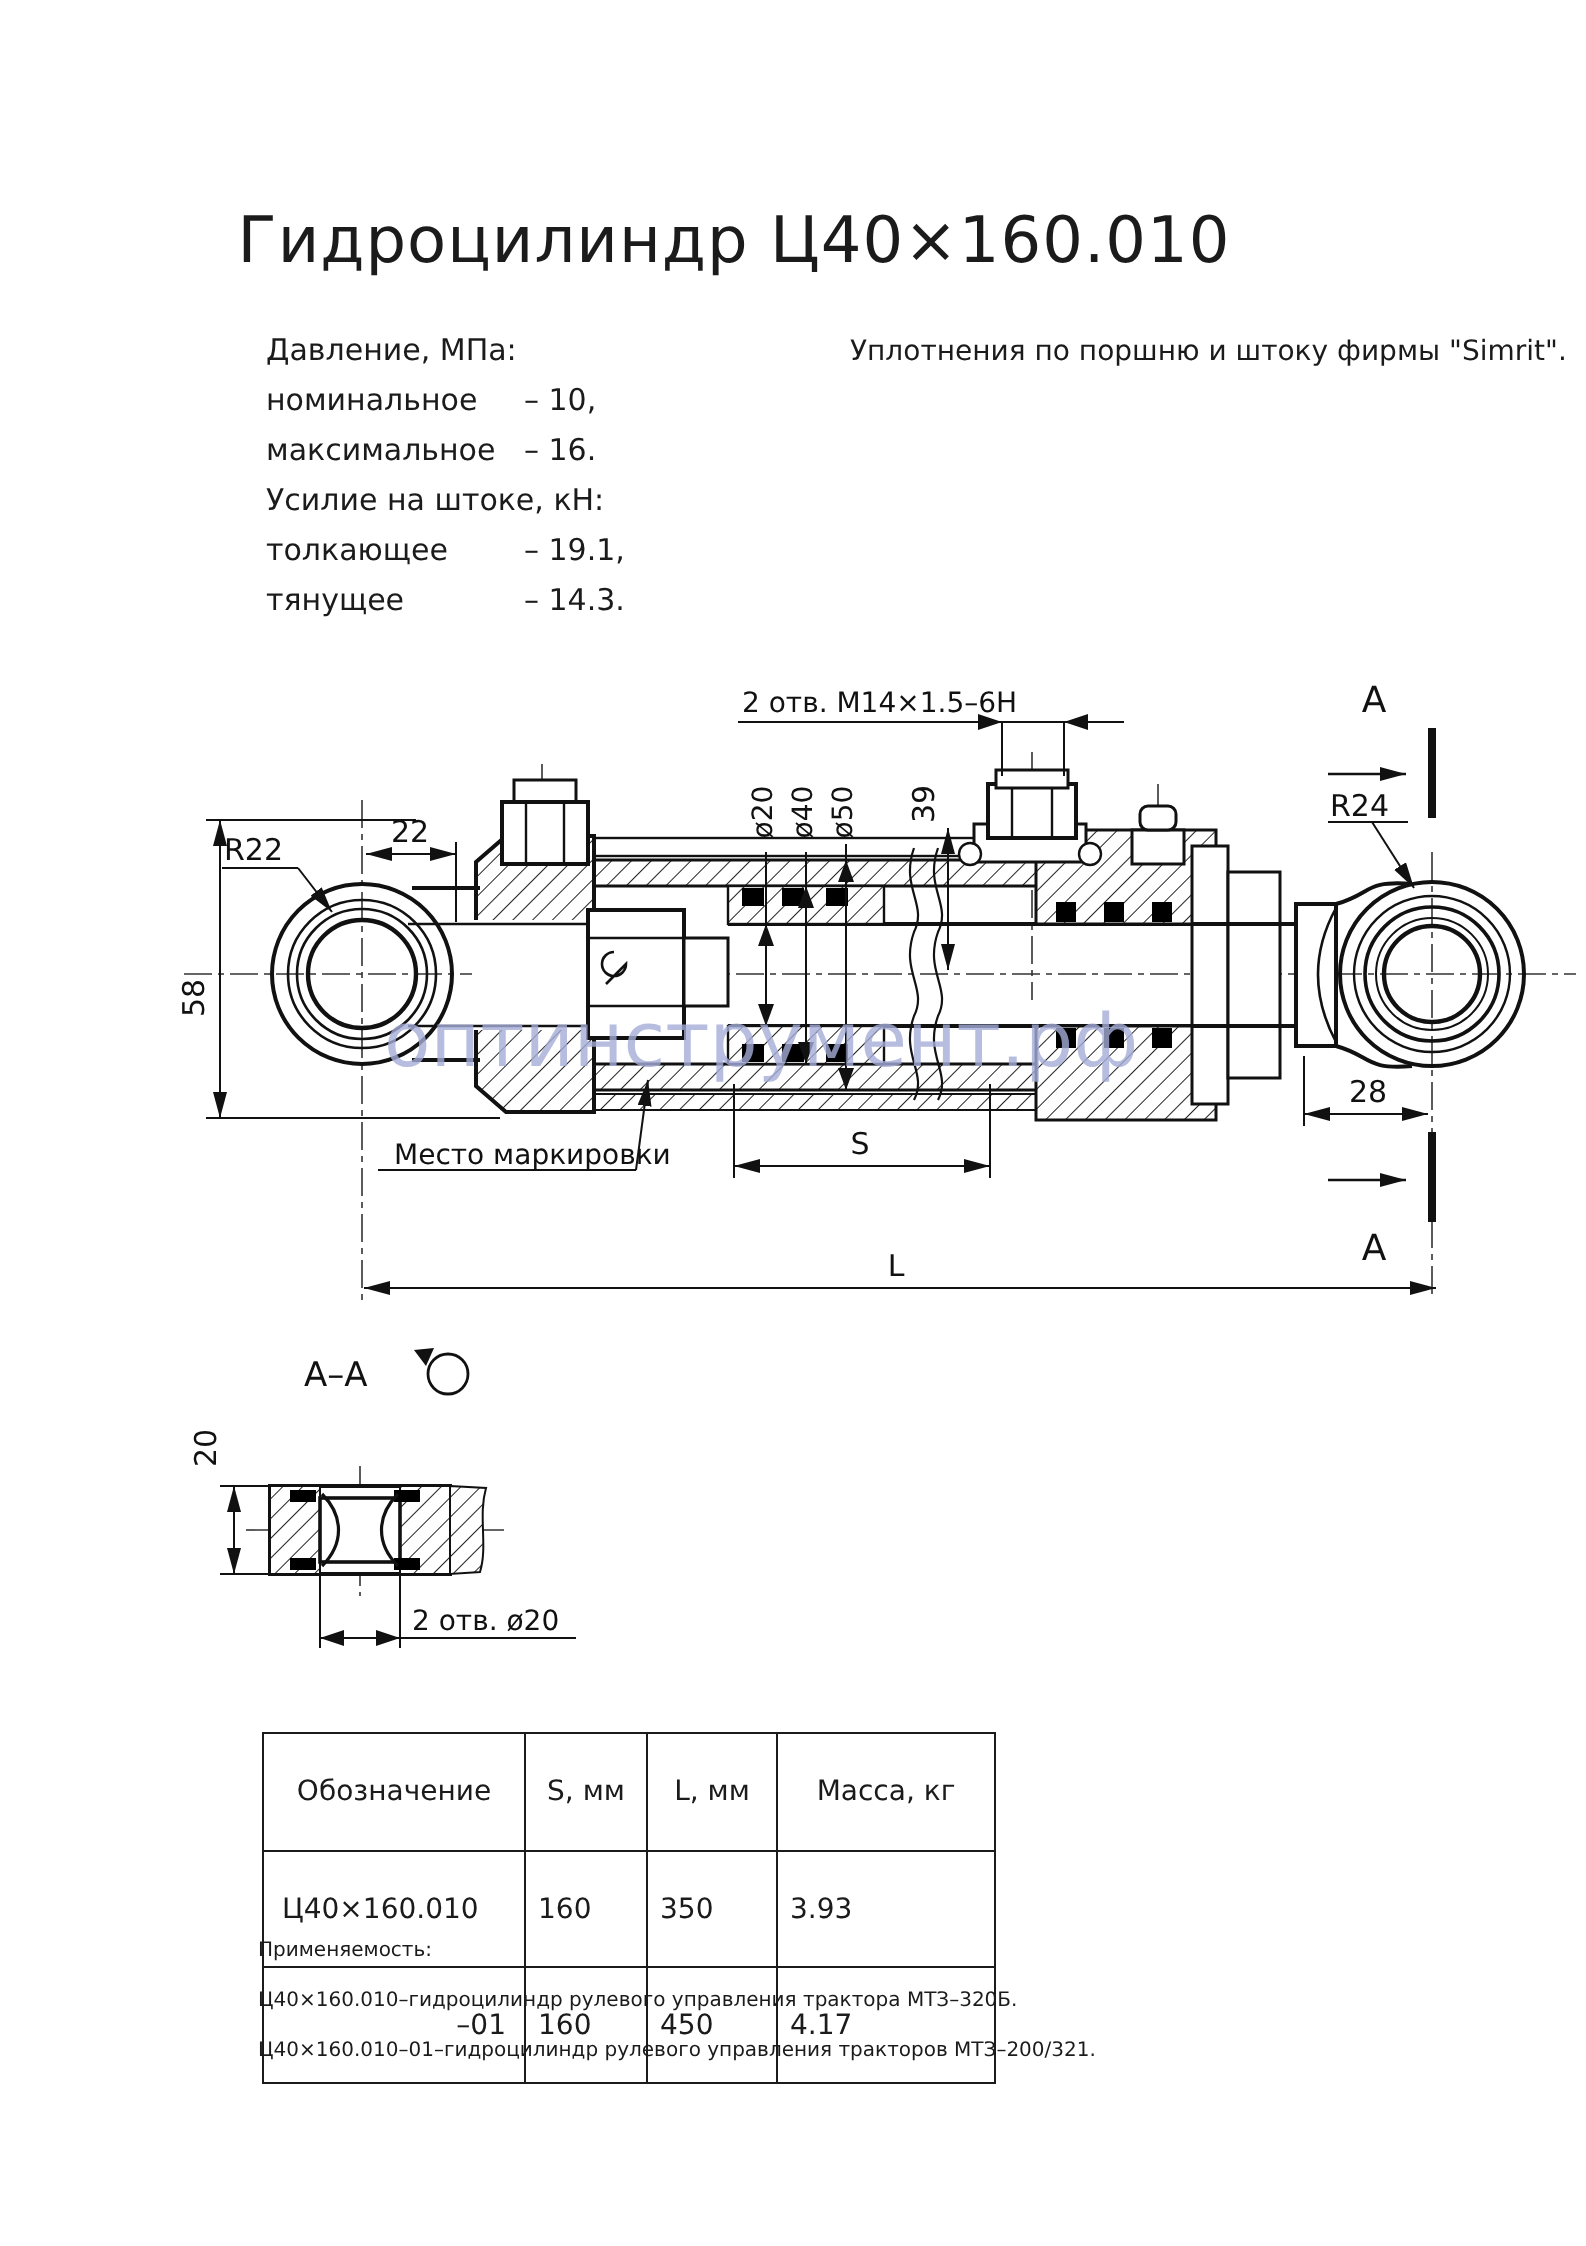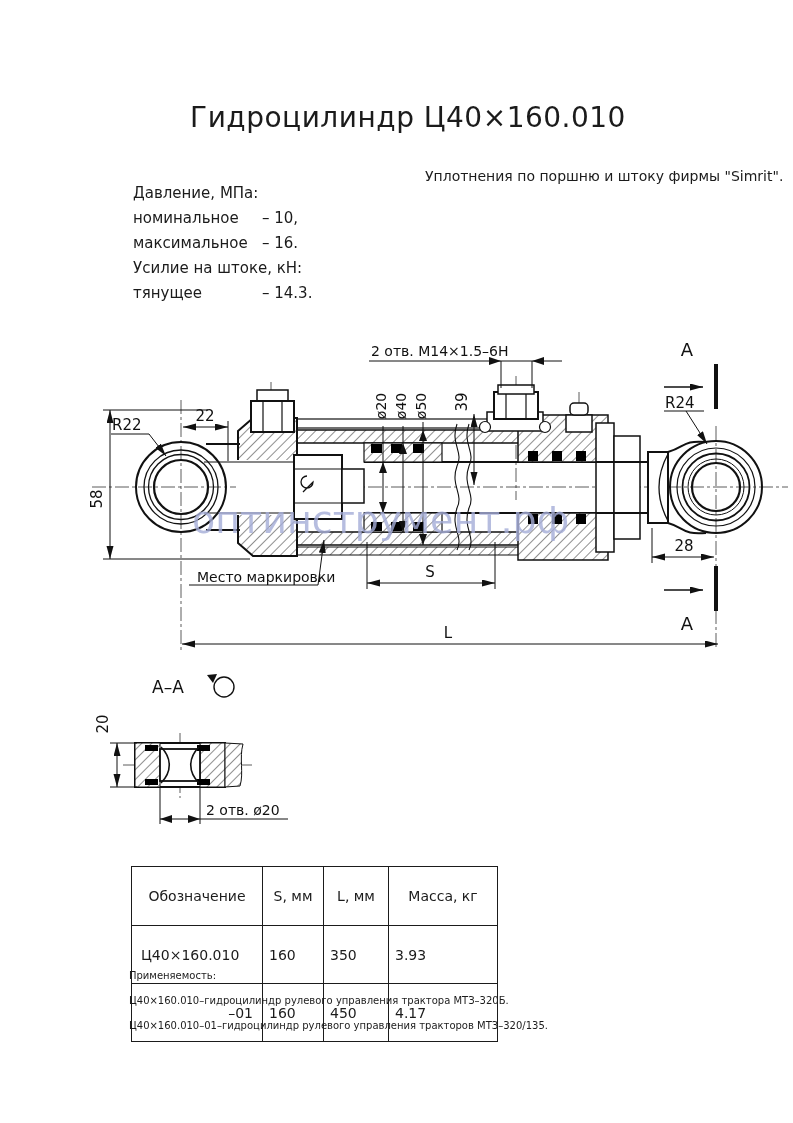--- a/index.html
+++ b/index.html
@@ -1,18 +1,18 @@
 <!DOCTYPE html>
 <html><head>
 <meta charset="utf-8">
 <style>
   html,body{margin:0;padding:0;background:#fff;}
   body{width:793px;height:1123px;position:relative;font-family:"DejaVu Sans",sans-serif;color:#1b1b1b;overflow:hidden;}
-  .title{position:absolute;top:101px;left:0;width:734px;text-align:center;font-size:28px;letter-spacing:0.5px;padding-left:41px;}
-  .specs{position:absolute;left:133px;top:163px;font-size:15px;margin-top:18px;}
+  .title{position:absolute;top:101px;left:0;width:734px;text-align:center;font-size:32px;letter-spacing:0.5px;}
+  .specs{position:absolute;left:133px;top:163px;font-size:15px;}
   .specs .row{height:25px;line-height:25px;white-space:nowrap;}
   .specs .lbl{display:inline-block;width:129px;}
   .notes{position:absolute;left:425px;top:165px;font-size:14px;line-height:22px;white-space:nowrap;}
   .apply{position:absolute;left:129px;top:963px;font-size:10px;line-height:25px;white-space:nowrap;}
   .watermark{position:absolute;left:192px;top:498px;font-size:38px;color:#a5add8;opacity:.8;letter-spacing:0px;z-index:5;white-space:nowrap;}
   .spec-table{position:absolute;left:131px;top:866px;border-collapse:collapse;font-size:14px;}
   .spec-table td,.spec-table th{border:1.5px solid #1b1b1b;font-weight:normal;padding:16px 6px;}
   .spec-table th{height:26px;text-align:center;}
   .spec-table td{height:25px;text-align:left;}
   .spec-table .c0{width:118px;}
@@ -30,20 +30,21 @@
 </head>
 <body>
 
 <div class="title">Гидроцилиндр Ц40×160.010</div>
 
 <div class="specs">
   <div class="row"><span class="lbl">Давление, МПа:</span><span></span></div>
   <div class="row"><span class="lbl">номинальное</span><span>– 10,</span></div>
   <div class="row"><span class="lbl">максимальное</span><span>– 16.</span></div>
   <div class="row"><span class="lbl">Усилие на штоке, кН:</span><span></span></div>
+  <div class="row"><span class="lbl">толкающее</span><span>– 19.1,</span></div>
   <div class="row"><span class="lbl">тянущее</span><span>– 14.3.</span></div>
 </div>
 
 <div class="notes">
   <div>Уплотнения по поршню и штоку фирмы "Simrit".</div>
 </div>
 
 <div class="watermark">оптинструмент.рф</div>
 
 <svg width="793" height="520" viewBox="0 0 793 520">
@@ -269,14 +270,14 @@
     <td>160</td>
     <td>450</td>
     <td>4.17</td>
   </tr>
 </tbody>
   </table>
 
 <div class="apply">
   <div>Применяемость:</div>
   <div>Ц40×160.010–гидроцилиндр рулевого управления трактора МТЗ–320Б.</div>
-  <div>Ц40×160.010–01–гидроцилиндр рулевого управления тракторов МТЗ–320/135.</div>
+  <div>Ц40×160.010–01–гидроцилиндр рулевого управления тракторов МТЗ–200/321.</div>
 </div>
 
 </body></html>

